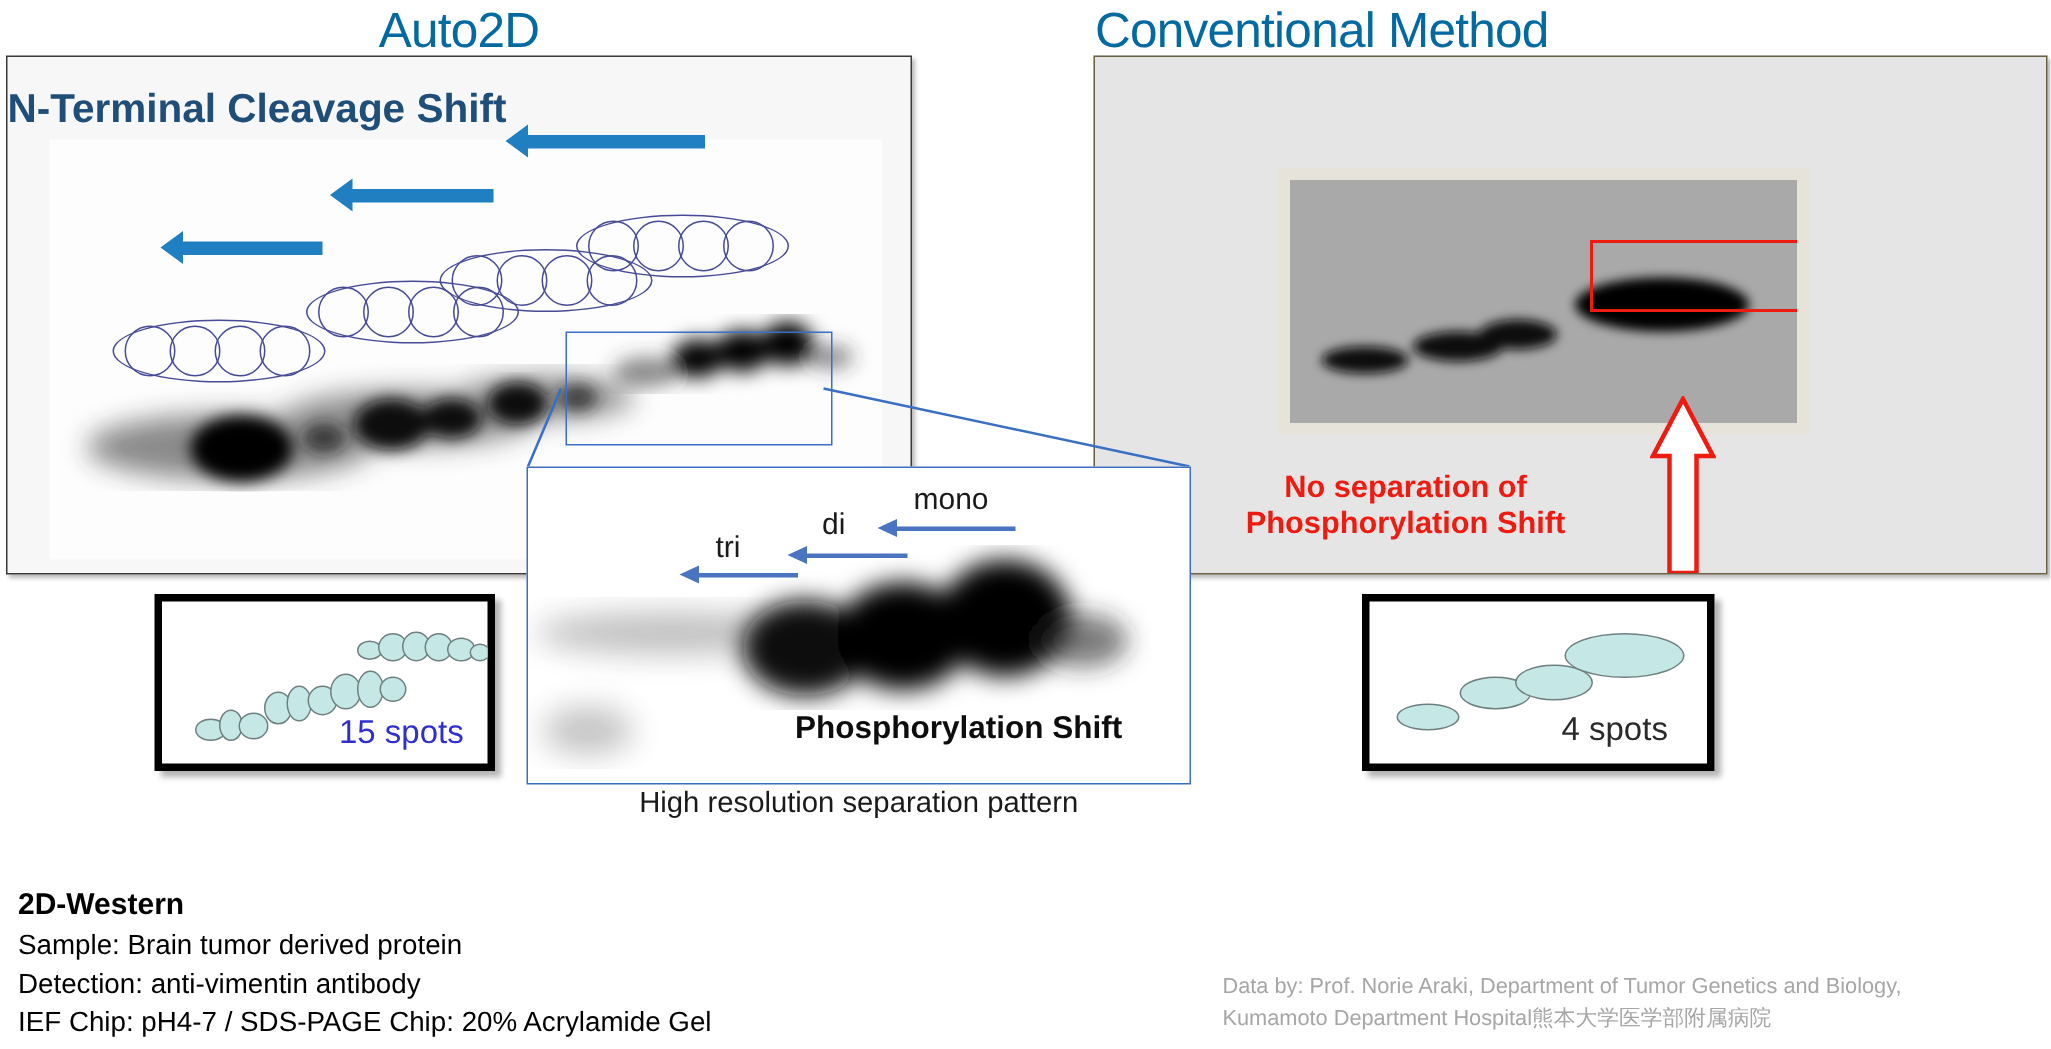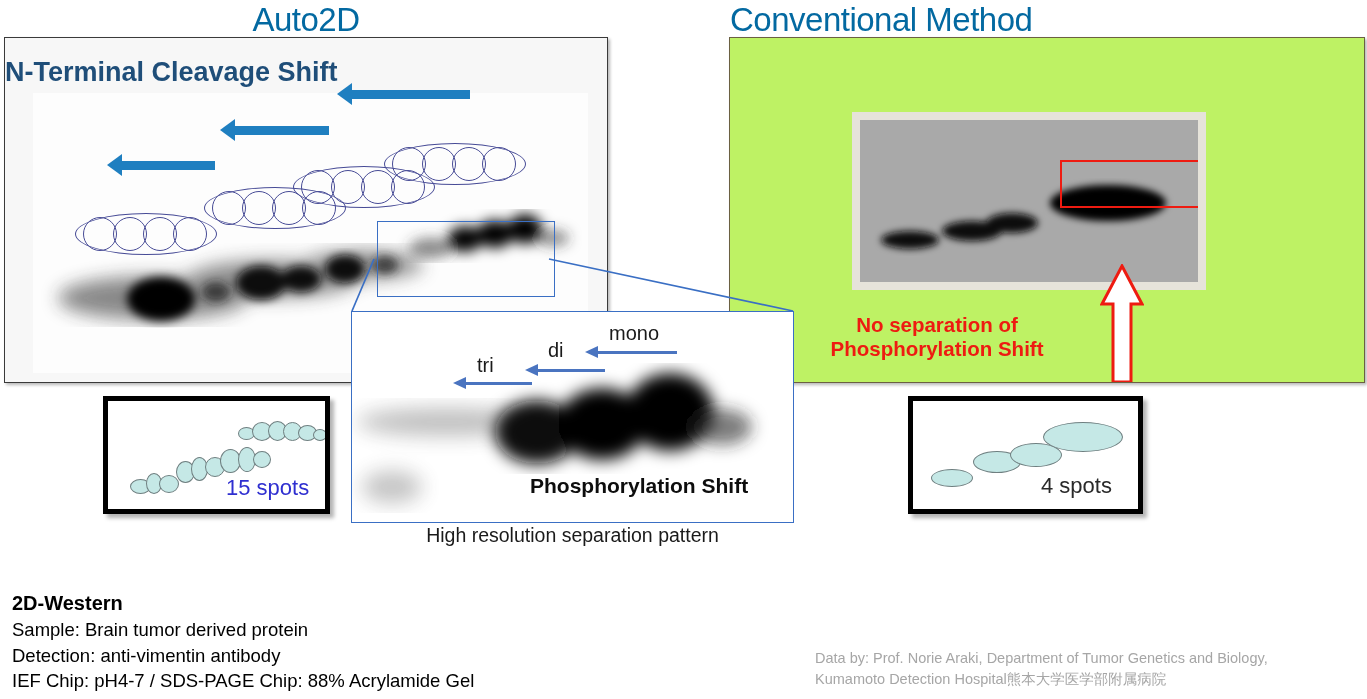--- a/index.html
+++ b/index.html
@@ -101,21 +101,21 @@
     width: 178px; height: 76px;
     border: 1.6px solid #3a6fc4;
     box-sizing: border-box;
   }
 
   
   #conventional-panel {
     position: absolute;
     left: 729px; top: 37px;
     width: 636px; height: 346px;
-    background: #bef264;
+    background: #e5e5e5;
     border: 1.5px solid #6b6042;
     box-shadow: 2px 2px 3px rgba(0,0,0,0.28);
     box-sizing: border-box;
     overflow: hidden;
   }
   #conv-blot-frame {
     position: absolute;
     left: 122px; top: 74px;
     width: 354px; height: 178px;
     background: #e6e3da;
@@ -453,19 +453,19 @@
   <div class="spot-ell" style="left:60px; top:50px; width:48px; height:22px;"></div>
   <div class="spot-ell" style="left:97px; top:42px; width:52px; height:24px;"></div>
   <div class="spot-ell" style="left:130px; top:21px; width:80px; height:30px;"></div>
   <div class="spots-label" id="label-4-spots">4 spots</div>
 </div>
 
 <div id="footer-caption">
   <div id="footer-title">2D-Western</div>
   <div class="footer-line">Sample: Brain tumor derived protein</div>
   <div class="footer-line">Detection: anti-vimentin  antibody</div>
-  <div class="footer-line">IEF Chip: pH4-7 / SDS-PAGE Chip: 88% Acrylamide Gel</div>
+  <div class="footer-line">IEF Chip: pH4-7 / SDS-PAGE Chip: 20% Acrylamide Gel</div>
 </div>
 
 <div id="attribution">
   <div>Data by: Prof. Norie Araki, Department of Tumor Genetics and Biology,</div>
-  <div>Kumamoto Detection Hospital熊本大学医学部附属病院</div>
+  <div>Kumamoto Department Hospital熊本大学医学部附属病院</div>
 </div>
 
 </body></html>

